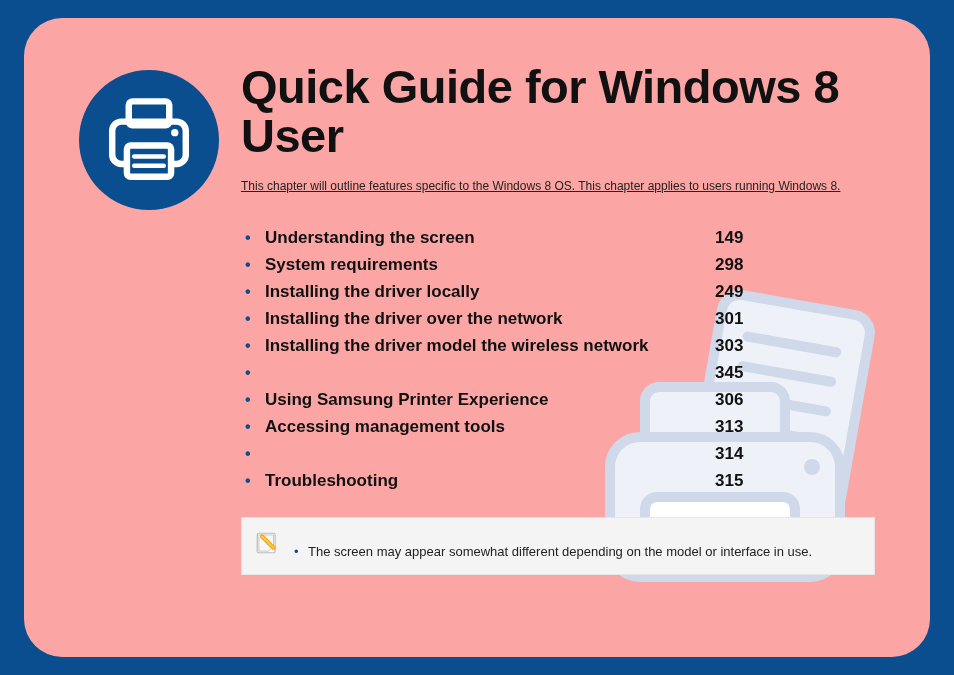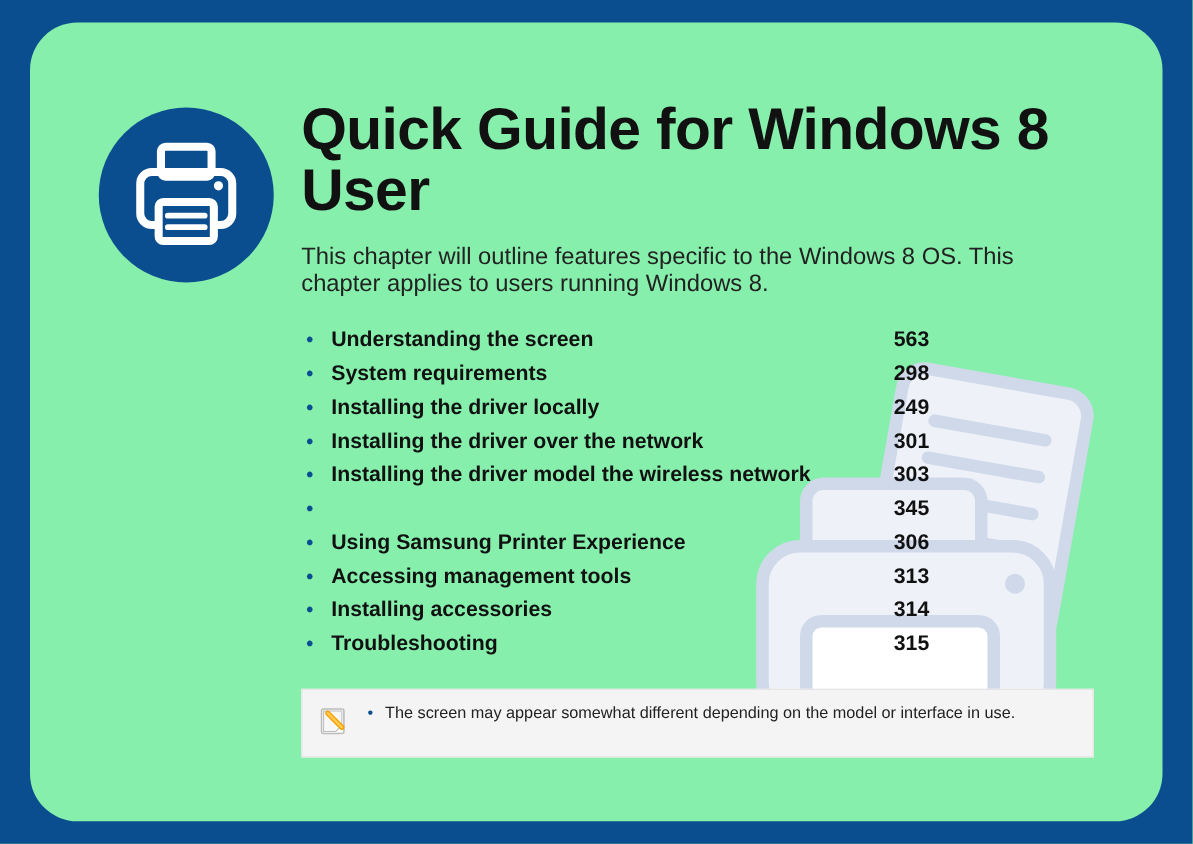--- a/index.html
+++ b/index.html
@@ -10,23 +10,23 @@
     font-family: "Segoe UI", "Myriad Pro", Arial, sans-serif;
     position: relative;
     overflow: hidden;
   }
   .page-frame {
     position: absolute;
     top: 18px;
     left: 24px;
     right: 24px;
     bottom: 18px;
-    background: #86efac;
+    background: #fca5a5;
     border-radius: 38px;
-    padding: 60px 55px 30px 55px;
+    padding: 44px 55px 30px 55px;
   }
   .header-row {
     display: flex;
     align-items: flex-start;
     gap: 22px;
   }
   .printer-circle {
     flex: 0 0 140px;
     height: 140px;
     border-radius: 50%;
@@ -38,24 +38,25 @@
   }
   .title-block { flex: 1; }
   .page-title {
     font-size: 47px;
     font-weight: 800;
     color: #111;
     line-height: 1.05;
     letter-spacing: -0.5px;
   }
   .chapter-intro {
-    font-size: 19px;
+    font-size: 12px;
     color: #222;
     margin-top: 18px;
-    margin-bottom: 20px;
+    margin-bottom: 32px;
+    text-decoration: underline;
   }
   .toc-list {
     list-style: none;
     margin-left: 4px;
   }
   .toc-item {
     display: flex;
     align-items: baseline;
     font-size: 17px;
     font-weight: 700;
@@ -91,20 +92,21 @@
   }
   .note-icon-wrap {
     flex: 0 0 28px;
     padding-top: 4px;
   }
   .note-list {
     list-style: none;
     font-size: 13px;
     color: #222;
     line-height: 1.55;
+    margin-top: 16px;
   }
   .note-list li {
     position: relative;
     padding-left: 14px;
     margin-bottom: 2px;
   }
   .note-list li::before {
     content: "•";
     position: absolute;
     left: 0;
@@ -159,21 +161,21 @@
       </div>
       <div class="title-block">
         <h1 class="page-title">Quick Guide for Windows 8 User</h1>
         <p class="chapter-intro">This chapter will outline features specific to the Windows 8 OS. This chapter applies to users running Windows 8.</p>
 
         <ul class="toc-list">
           <li class="toc-item">
               <div class="toc-row">
                 <span class="toc-bullet">•</span>
                 <span class="toc-label">Understanding the screen</span>
-                <span class="toc-page">563</span>
+                <span class="toc-page">149</span>
               </div>
             </li>
           <li class="toc-item">
               <div class="toc-row">
                 <span class="toc-bullet">•</span>
                 <span class="toc-label">System requirements</span>
                 <span class="toc-page">298</span>
               </div>
             </li>
           <li class="toc-item">
@@ -213,21 +215,20 @@
           <li class="toc-item">
               <div class="toc-row">
                 <span class="toc-bullet">•</span>
                 <span class="toc-label">Accessing management tools</span>
                 <span class="toc-page">313</span>
               </div>
             </li>
           <li class="toc-item">
               <div class="toc-row">
                 <span class="toc-bullet">•</span>
-                <span class="toc-label">Installing accessories</span>
                 <span class="toc-page">314</span>
               </div>
             </li>
           <li class="toc-item">
               <div class="toc-row">
                 <span class="toc-bullet">•</span>
                 <span class="toc-label">Troubleshooting</span>
                 <span class="toc-page">315</span>
               </div>
             </li>

